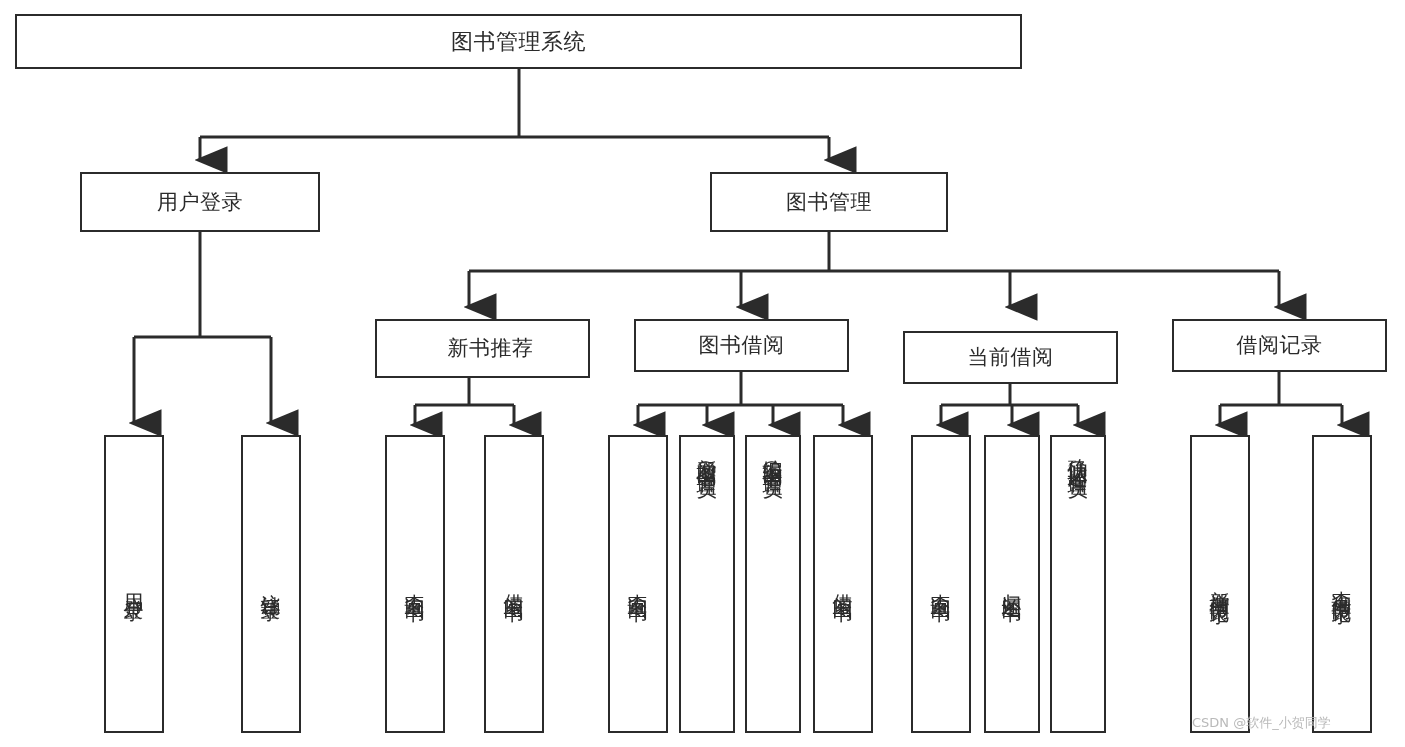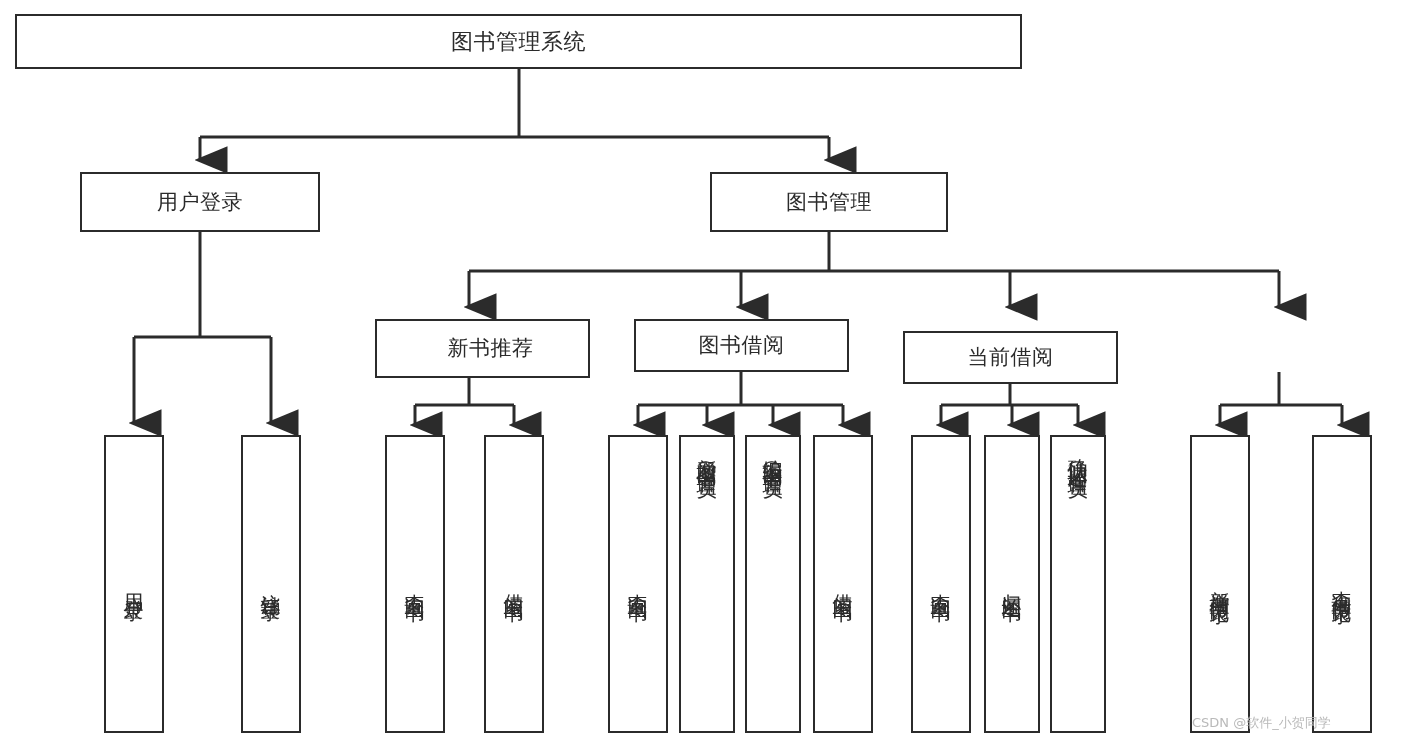--- a/index.html
+++ b/index.html
@@ -142,20 +142,23 @@
 
   <div class="node tier3" style="left:375px; top:319px; width:215px; height:59px;padding-left:16px;">
     <span class="node-label">新书推荐</span>
   </div>
   <div class="node tier3" style="left:634px; top:319px; width:215px; height:53px;">
     <span class="node-label">图书借阅</span>
   </div>
   <div class="node tier3" style="left:903px; top:319px; width:215px; height:53px;margin-top:12px;">
     <span class="node-label">当前借阅</span>
   </div>
+  <div class="node tier3" style="left:1172px; top:319px; width:215px; height:53px;">
+    <span class="node-label">借阅记录</span>
+  </div>
 
   <div class="node leaf short" style="left:104px; top:435px; width:60px; height:298px;">
     <span class="node-label">用户登录</span>
   </div>
   <div class="node leaf short" style="left:241px; top:435px; width:60px; height:298px;">
     <span class="node-label">注销登录</span>
   </div>
 
   <div class="node leaf short" style="left:385px; top:435px; width:60px; height:298px;">
     <span class="node-label">查询图书</span>

